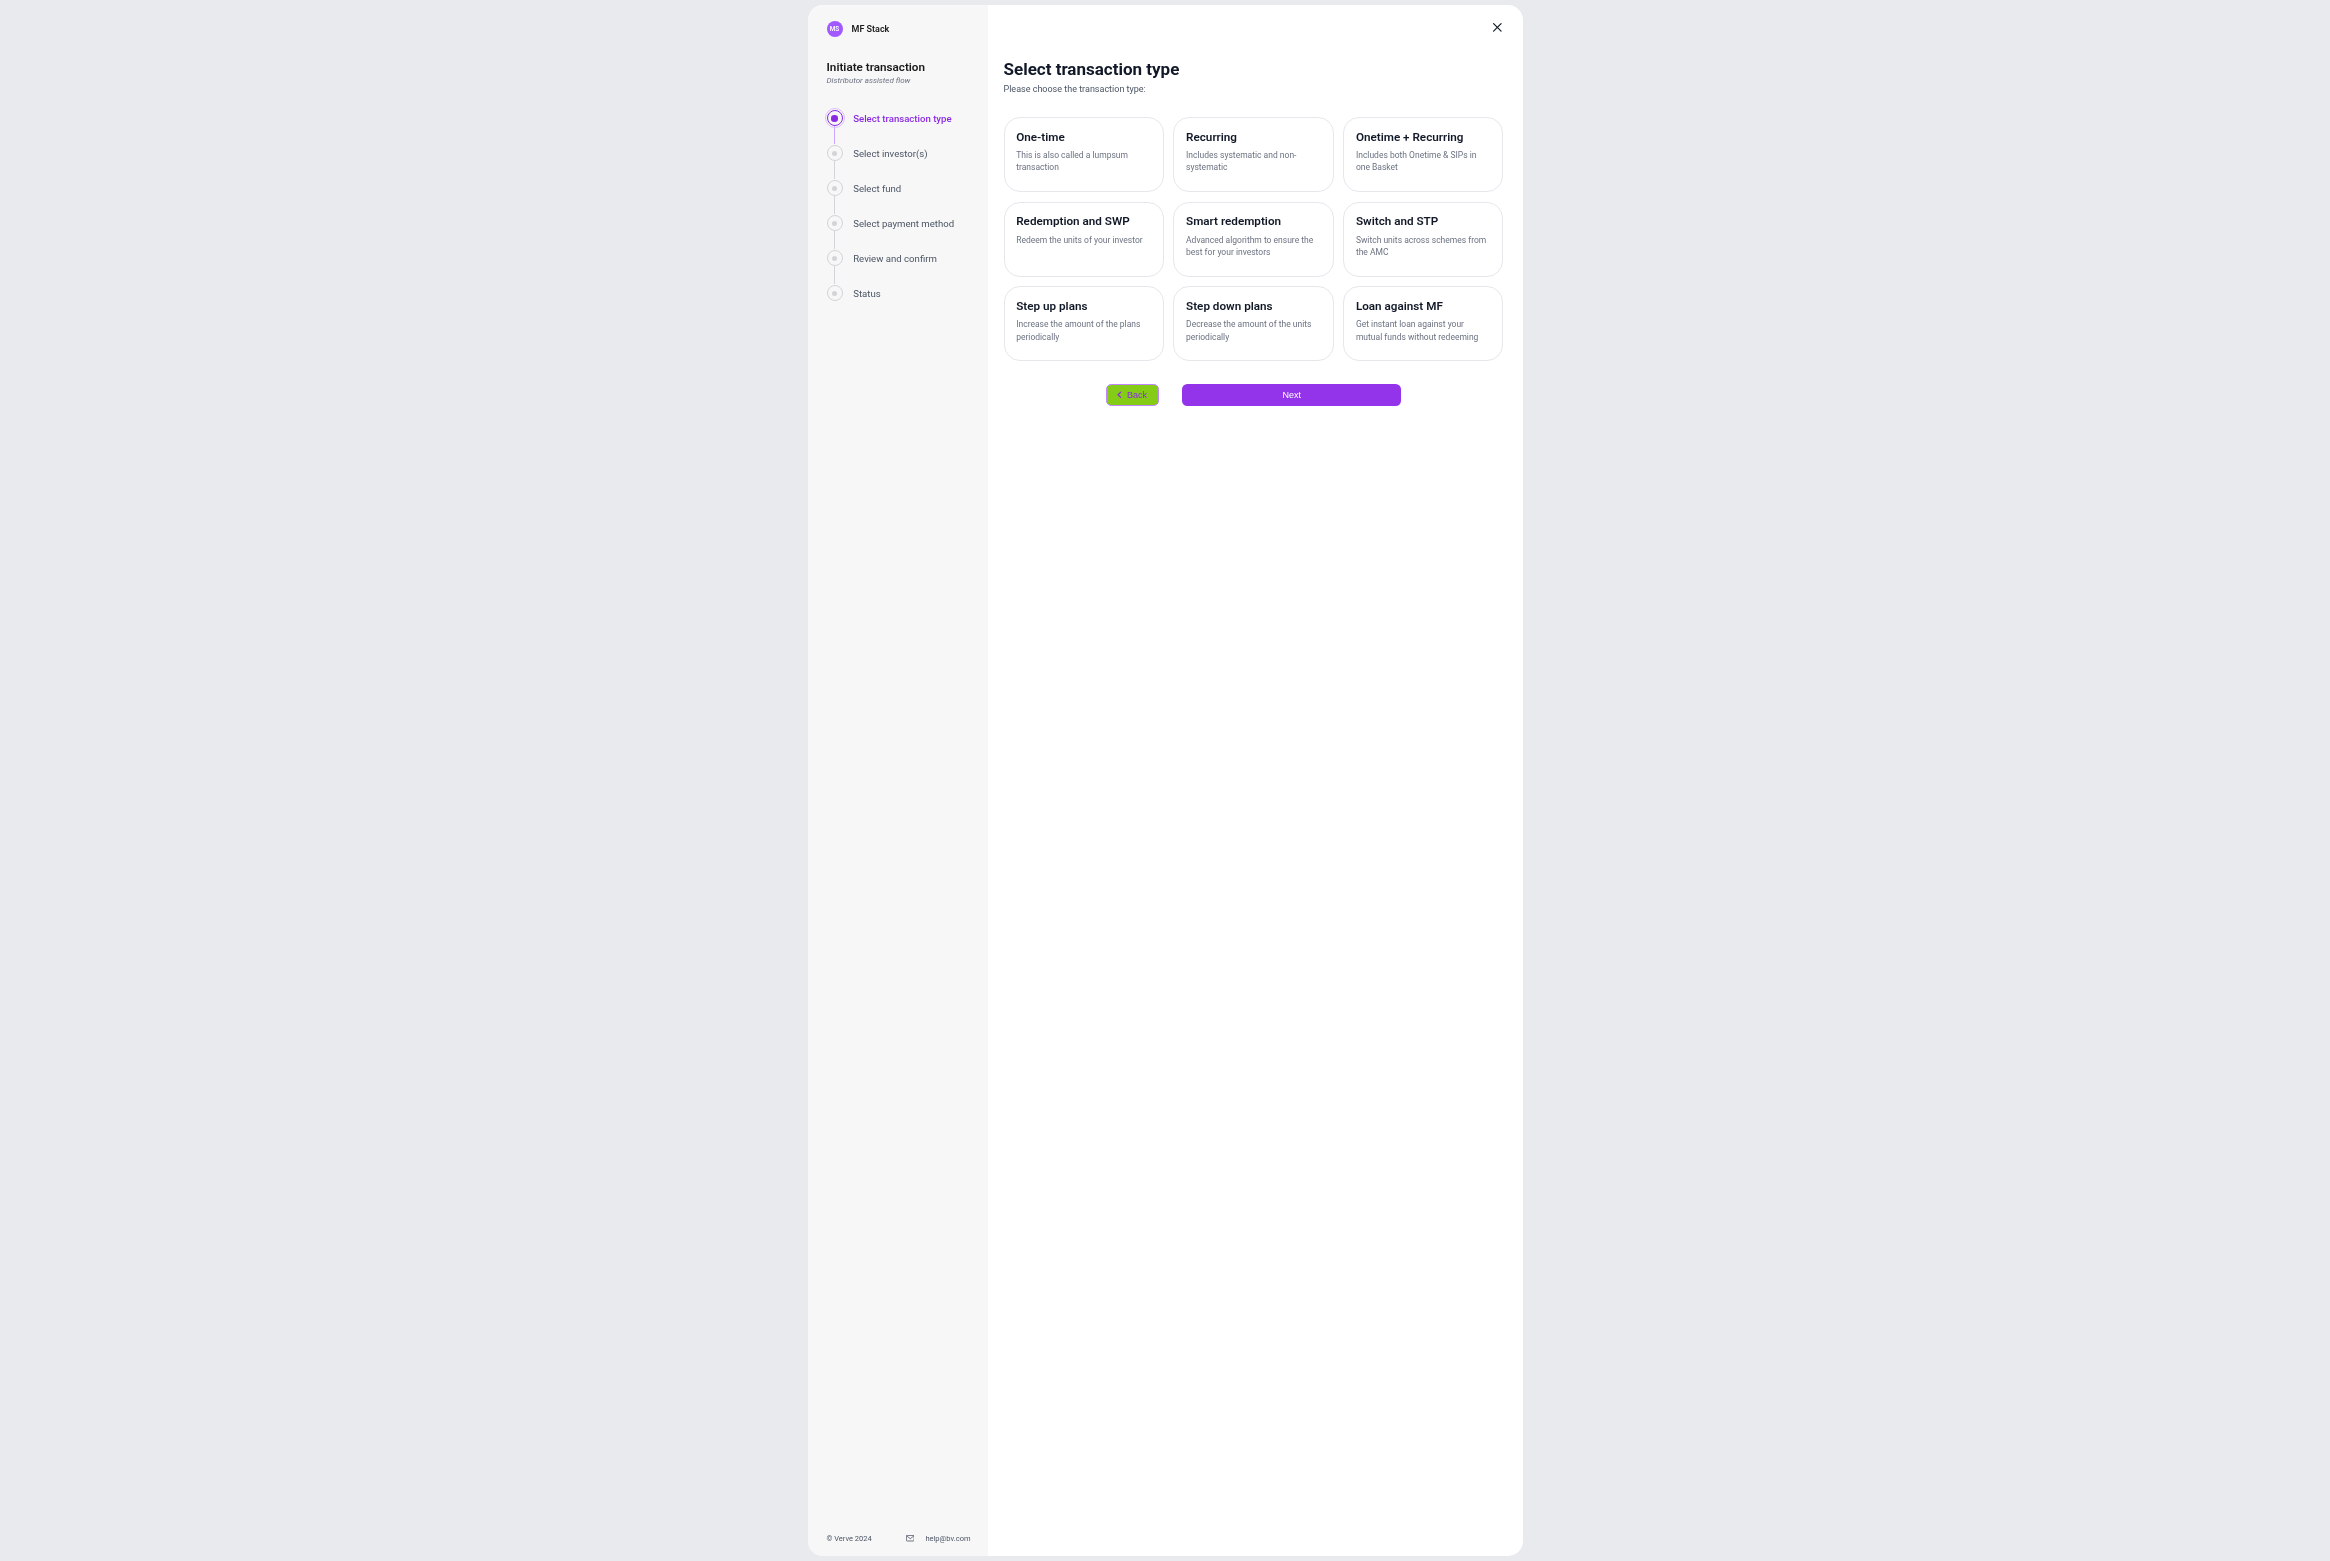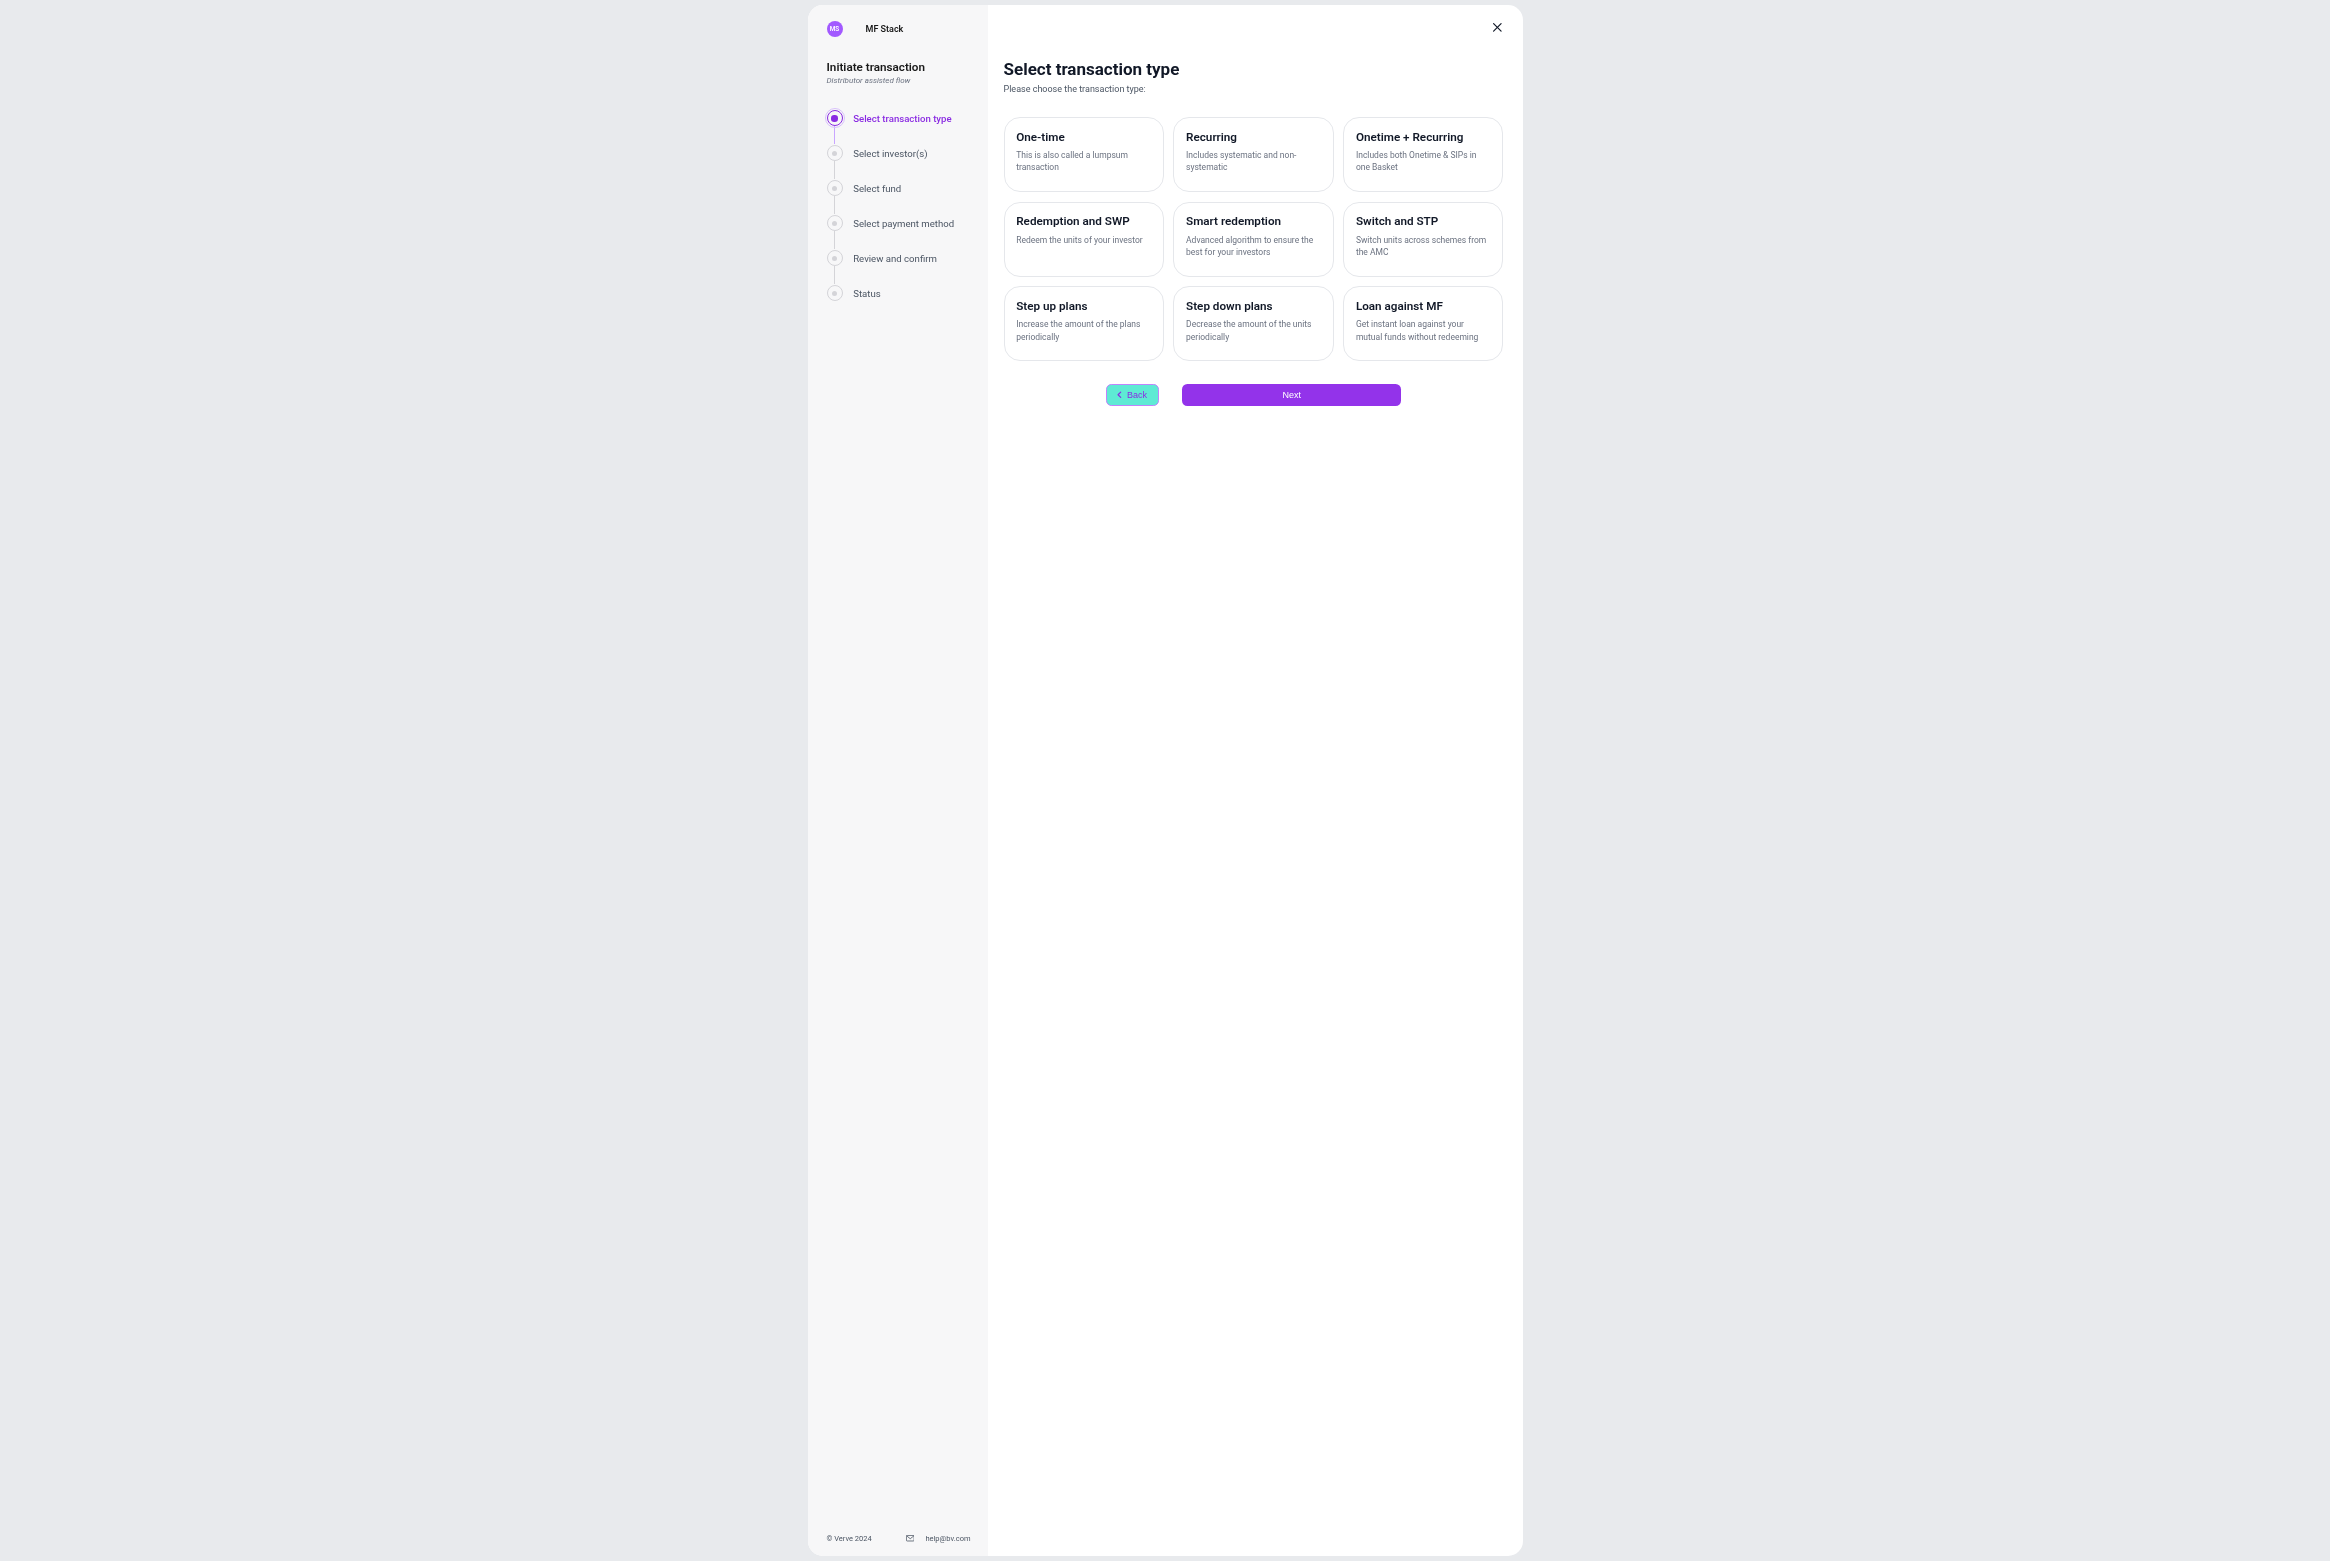--- a/index.html
+++ b/index.html
@@ -26,21 +26,21 @@
 .sidebar {
   width: 180px;
   background: #f7f7f8;
   display: flex;
   flex-direction: column;
   padding: 16px 17px 12.8px 19px;
 }
 .brand {
   display: flex;
   align-items: center;
-  gap: 23px;
+  gap: 9px;
   margin-bottom: 22.4px;
 }
 .brand-badge {
   width: 16px; height: 16px;
   border-radius: 50%;
   background: #a259ff;
   color: #fff;
   display: flex; align-items: center; justify-content: center;
   font-size: 6.4px; font-weight: 600;
 }
@@ -151,21 +151,21 @@
   margin-top: 22.4px;
 }
 .btn {
   border-radius: 5.3px; font-size: 9px; cursor: pointer;
   display: inline-flex; align-items: center; justify-content: center;
   gap: 4.3px;
 }
 .btn-back {
   border: 0.5px solid #c084fc;
   color: #8a2be2;
-  background: #5eead4;
+  background: #84cc16;
   padding: 5.3px 10.7px;
 }
 .btn-next {
   border: none;
   background: #9333ea;
   color: #fff;
   padding: 6.4px 10.7px;
   width: 219px;
   margin-left: 16px;
 }

